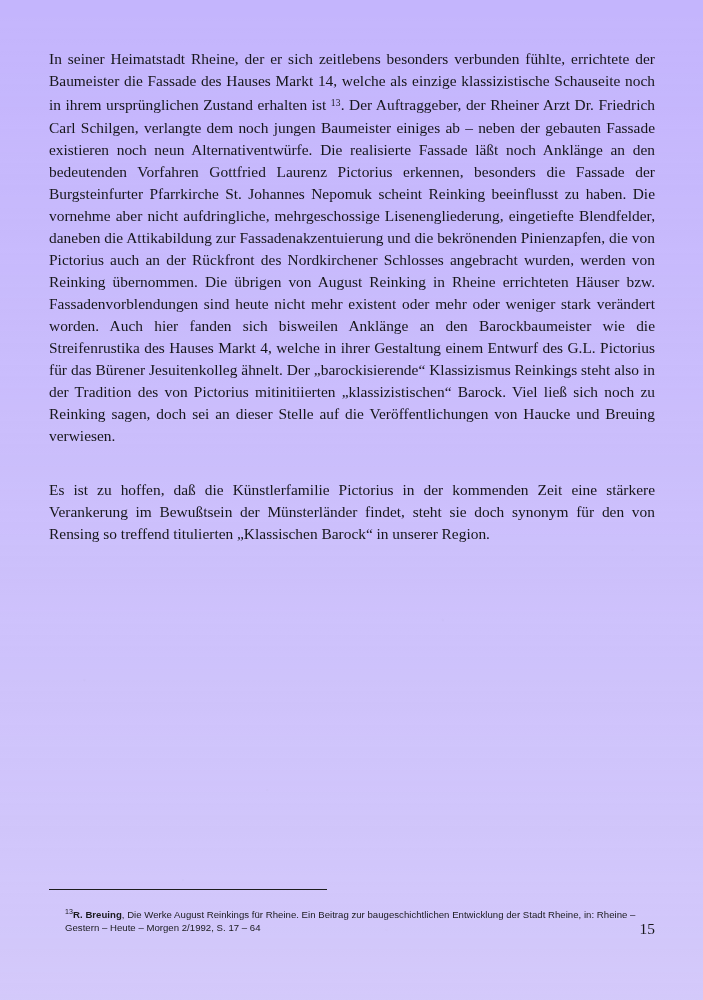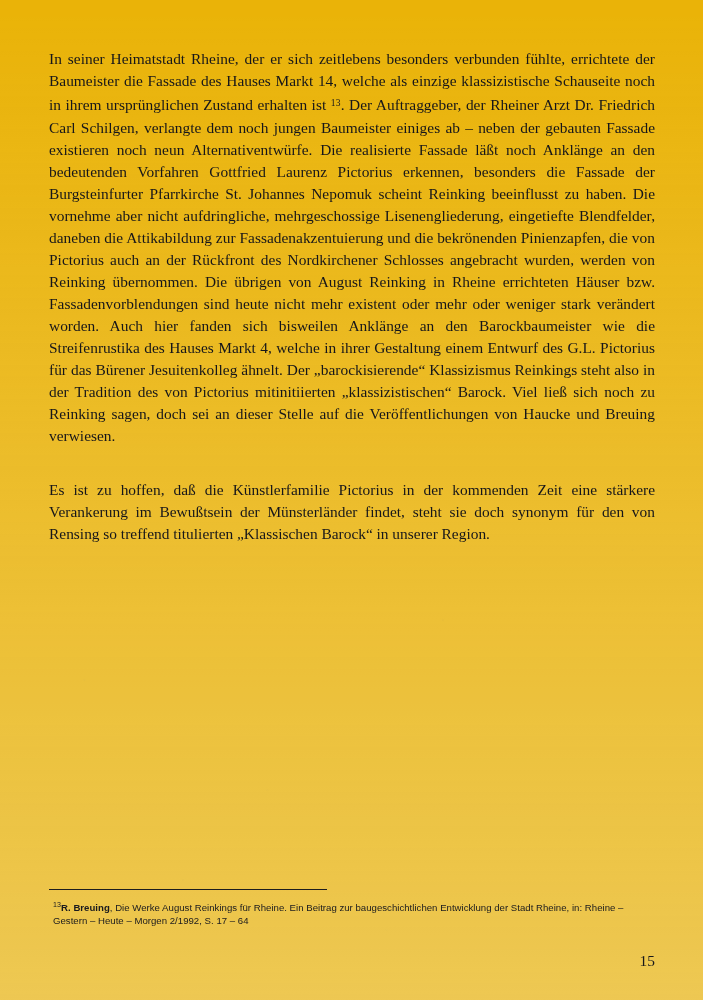--- a/index.html
+++ b/index.html
@@ -78,21 +78,21 @@
 
   .footnote-rule {
     width: 278px;
     height: 0;
     border: 0;
     border-top: 1.15px solid #1d1d1d;
     margin: 0 0 9px 0;
   }
 
   .footnote-text {
-    margin: 4px;
+    margin: 16px;
     font-family: "Liberation Sans", "DejaVu Sans", sans-serif;
     font-size: 9.6px;
     line-height: 13.6px;
     color: #1a1a1e;
     letter-spacing: 0.02px;
     text-align: left;
   }
 
   .footnote-marker {
     font-size: 0.74em;
@@ -101,32 +101,32 @@
   }
 
   .footnote-author {
     font-weight: bold;
   }
 
   
   .page-number {
     position: absolute;
     right: 48px;
-    top: 951px;
+    top: 919px;
     font-family: "Liberation Serif", "DejaVu Serif", serif;
     font-size: 15.4px;
     line-height: 20px;
     color: #17171b;
     text-align: center;
   }
 </style>
 </head>
 <body>
 
-<div class="page" style="background: #eab308;">
+<div class="page" style="background: #c4b5fd;">
 
   <div class="scan-noise"></div>
 
   <div class="text-column">
     <p class="body-paragraph">In seiner Heimatstadt Rheine, der er sich zeitlebens besonders verbunden fühlte, errichtete der Baumeister die Fassade des Hauses Markt 14, welche als einzige klassizistische Schauseite noch in ihrem ursprünglichen Zustand erhalten ist <sup class="fn-ref">13</sup>. Der Auftraggeber, der Rheiner Arzt Dr. Friedrich Carl Schilgen, verlangte dem noch jungen Baumeister einiges ab – neben der gebauten Fassade existieren noch neun Alternativentwürfe. Die realisierte Fassade läßt noch Anklänge an den bedeutenden Vorfahren Gottfried Laurenz Pictorius erkennen, besonders die Fassade der Burgsteinfurter Pfarrkirche St. Johannes Nepomuk scheint Reinking beeinflusst zu haben. Die vornehme aber nicht aufdringliche, mehrgeschossige Lisenengliederung, eingetiefte Blendfelder, daneben die Attikabildung zur Fassadenakzentuierung und die bekrönenden Pinienzapfen, die von Pictorius auch an der Rückfront des Nordkirchener Schlosses angebracht wurden, werden von Reinking übernommen. Die übrigen von August Reinking in Rheine errichteten Häuser bzw. Fassaden­vorblendungen sind heute nicht mehr existent oder mehr oder weniger stark verändert worden. Auch hier fanden sich bisweilen Anklänge an den Barockbaumeister wie die Streifenrustika des Hauses Markt 4, welche in ihrer Gestaltung einem Entwurf des G.L. Pictorius für das Bürener Jesuitenkolleg ähnelt. Der „barockisierende“ Klassizismus Rein­kings steht also in der Tradition des von Pictorius mitinitiierten „klassizistischen“ Barock. Viel ließ sich noch zu Reinking sagen, doch sei an dieser Stelle auf die Veröffentlichungen von Haucke und Breuing verwiesen.</p>
     <p class="body-paragraph">Es ist zu hoffen, daß die Künstlerfamilie Pictorius in der kommenden Zeit eine stärkere Verankerung im Bewußtsein der Münsterländer findet, steht sie doch synonym für den von Rensing so treffend titulierten „Klassischen Barock“ in unserer Region.</p>
   </div>
 
   <div class="footnote-block">
     <hr class="footnote-rule">

